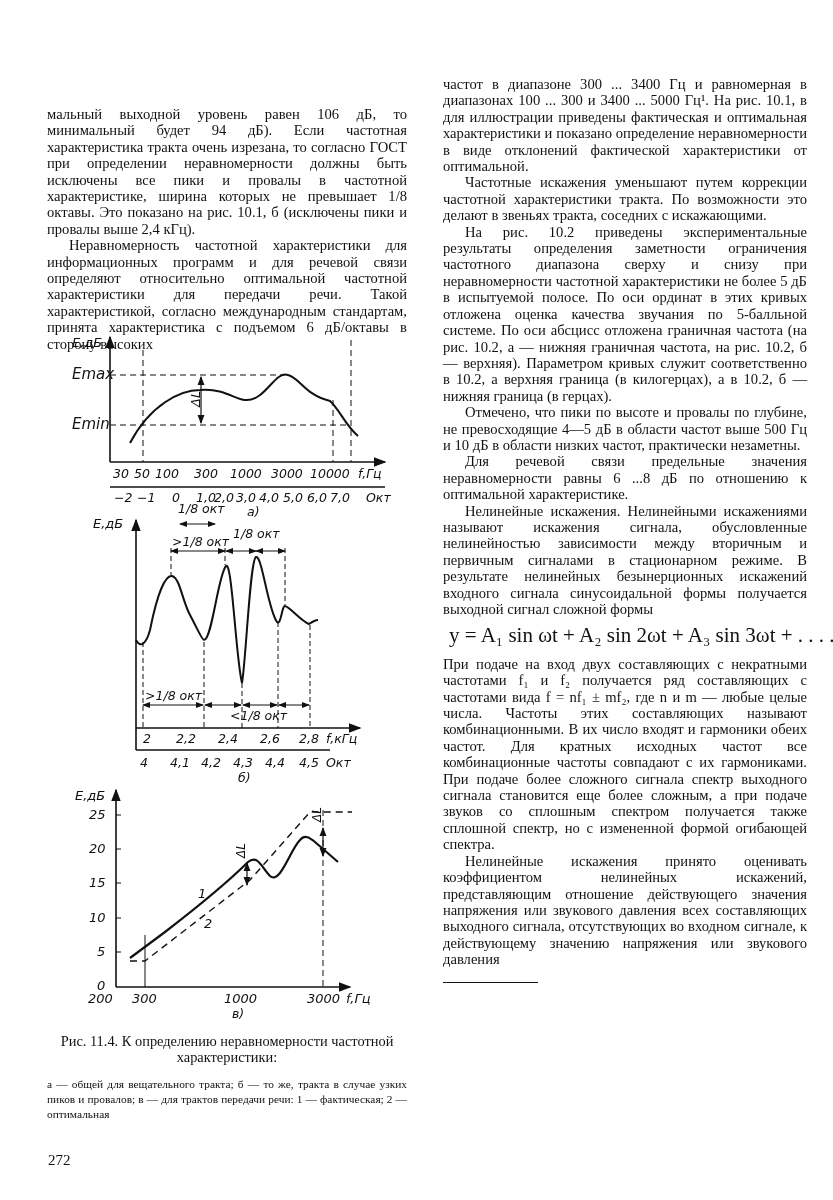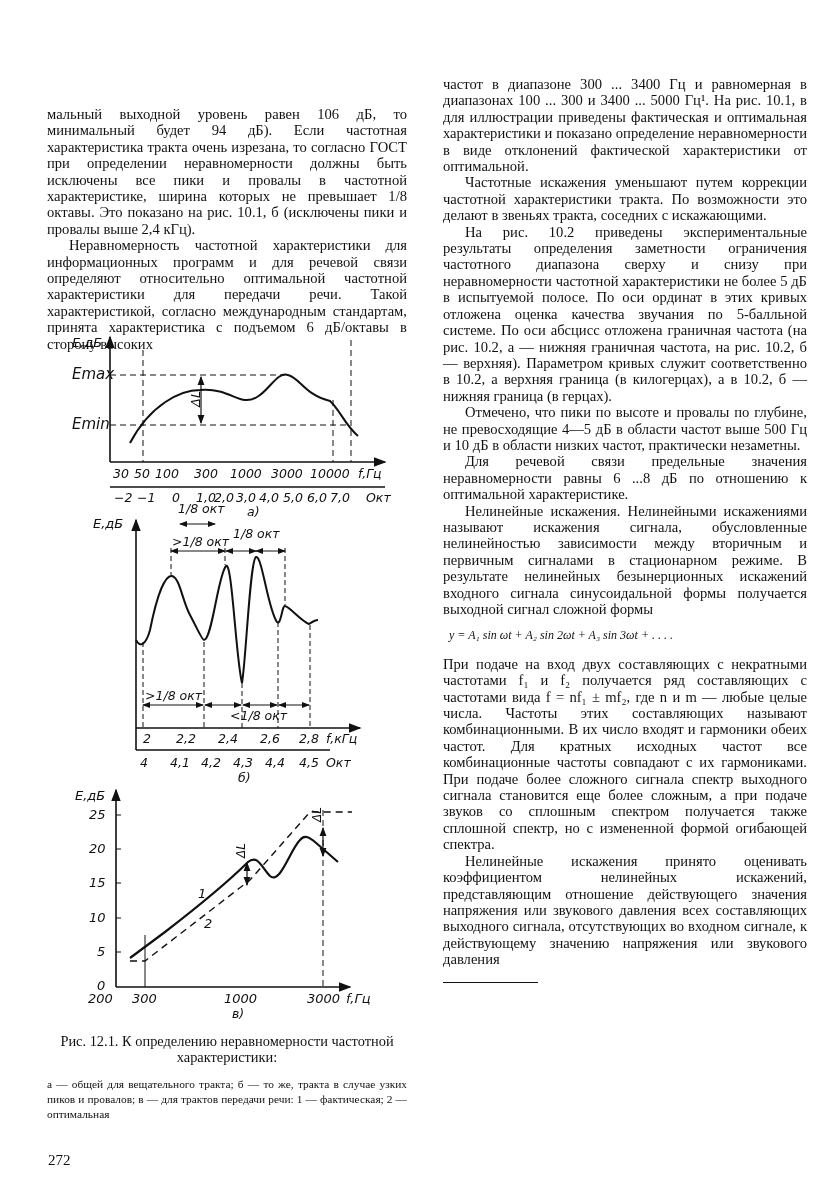--- a/index.html
+++ b/index.html
@@ -4,21 +4,21 @@
 <style>
   html, body { margin: 0; padding: 0; background: #ffffff; }
   body { width: 833px; height: 1200px; position: relative; overflow: hidden;
          font-family: "Liberation Serif", "DejaVu Serif", serif; color: #111; }
   .col { position: absolute; font-size: 14.6px; line-height: 16.4px; text-align: justify; }
   .col p { margin: 0; }
   .ind { text-indent: 22px; }
   .left-col { left: 47px; width: 360px; }
   .right-col { left: 427px; width: 364px; margin-left: 16px; }
   .b { font-weight: normal; }
-  .formula { font-style: italic; font-size: 12px; margin: 10px 0 12px 6px !important; white-space: nowrap; text-align: left; }
+  .formula { font-size: 21px; margin: 10px 0 12px 6px !important; white-space: nowrap; text-align: left; }
   .footnote-rule { width: 95px; border-top: 1px solid #111; margin: 14px 0 6px 0; }
   .footnote { font-size: 13px; line-height: 14.6px; }
   .caption { position: absolute; left: 47px; width: 360px; text-align: center; }
   .cap-title { font-size: 14.4px; line-height: 16px; }
   .cap-sub { font-size: 11.4px; line-height: 15px; text-align: justify; margin-top: 12px; }
   .page-num { position: absolute; left: 48px; top: 1152px; font-size: 15px; }
   svg text { font-family: "DejaVu Sans", sans-serif; font-style: italic; fill: #111; }
   .fig { position: absolute; left: 0; top: 0; }
 </style>
 </head>
@@ -163,21 +163,21 @@
       <text x="132" y="1003">300</text>
       <text x="224" y="1003">1000</text>
       <text x="307" y="1003">3000</text>
       <text x="346" y="1003">f,Гц</text>
     </g>
     <text x="232" y="1018" font-size="12.5">в)</text>
   </g>
 </svg>
 
 <div class="caption" style="top:1033px;">
-  <div class="cap-title">Рис. 12.1. К определению неравномерности частотной характеристики:</div>
+  <div class="cap-title">Рис. 11.4. К определению неравномерности частотной характеристики:</div>
   <div class="cap-sub">а — общей для вещательного тракта; б — то же, тракта в случае узких пиков и провалов; в — для трактов передачи речи: 1 — фактическая; 2 — оптимальная</div>
 </div>
 
 <div class="page-num">272</div>
 
 <div class="col right-col" style="top:76px;">
   <p>частот в диапазоне 300 ... 3400 Гц и равномерная в диапазонах 100 ... 300 и 3400 ... 5000 Гц¹. На рис. 10.1, в для иллюстрации приведены фактическая и оптимальная характеристики и показано определение неравномерности в виде отклонений фактической характеристики от оптимальной.</p>
   <p class="ind">Частотные искажения уменьшают путем коррекции частотной характеристики тракта. По возможности это делают в звеньях тракта, соседних с искажающими.</p>
   <p class="ind">На рис. 10.2 приведены экспериментальные результаты определения заметности ограничения частотного диапазона сверху и снизу при неравномерности частотной характеристики не более 5 дБ в испытуемой полосе. По оси ординат в этих кривых отложена оценка качества звучания по 5-балльной системе. По оси абсцисс отложена граничная частота (на рис. 10.2, а — нижняя граничная частота, на рис. 10.2, б — верхняя). Параметром кривых служит соответственно в 10.2, а верхняя граница (в килогерцах), а в 10.2, б — нижняя граница (в герцах).</p>
   <p class="ind">Отмечено, что пики по высоте и провалы по глубине, не превосходящие 4—5 дБ в области частот выше 500 Гц и 10 дБ в области низких частот, практически незаметны.</p>

